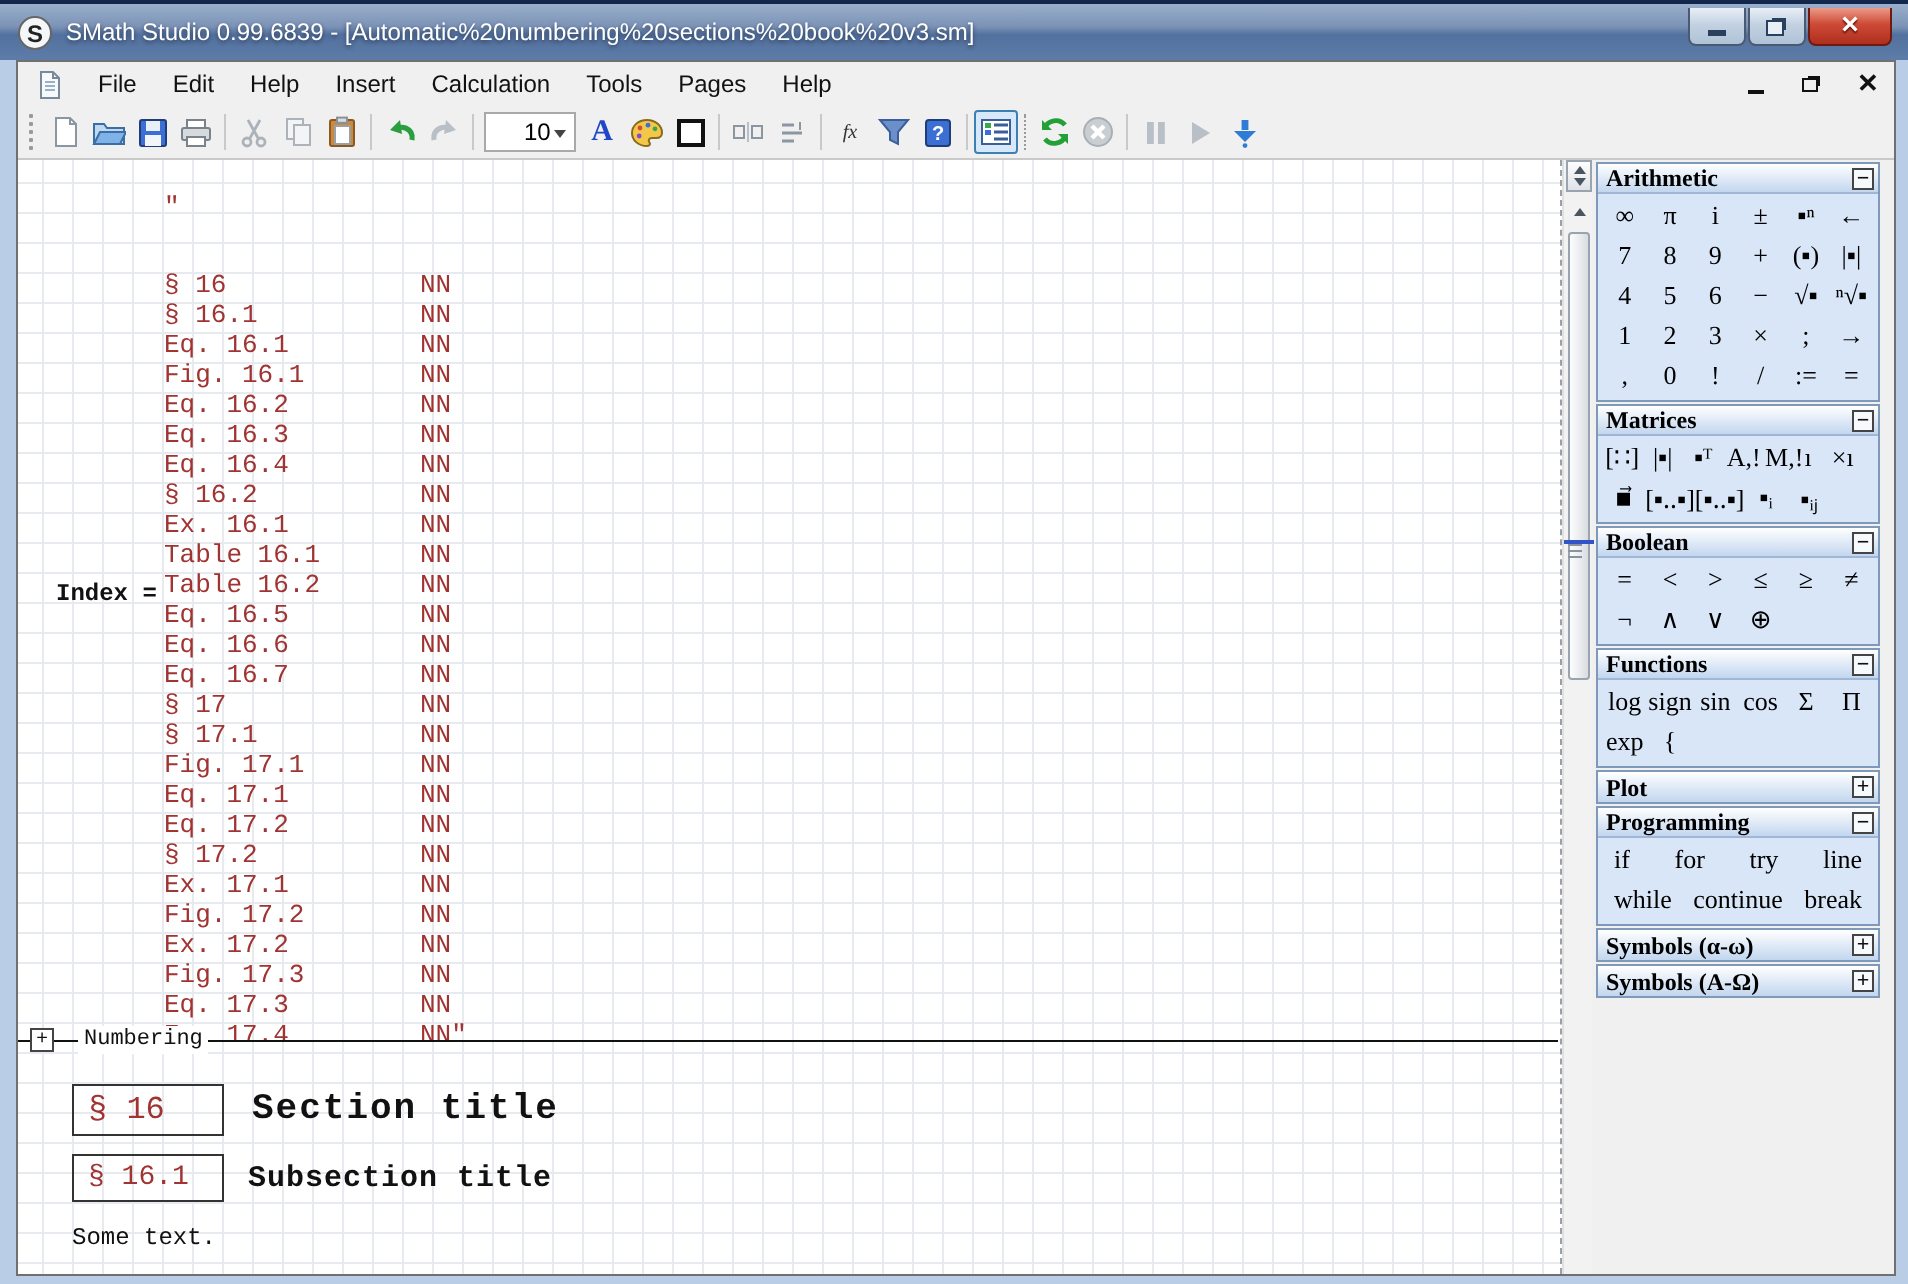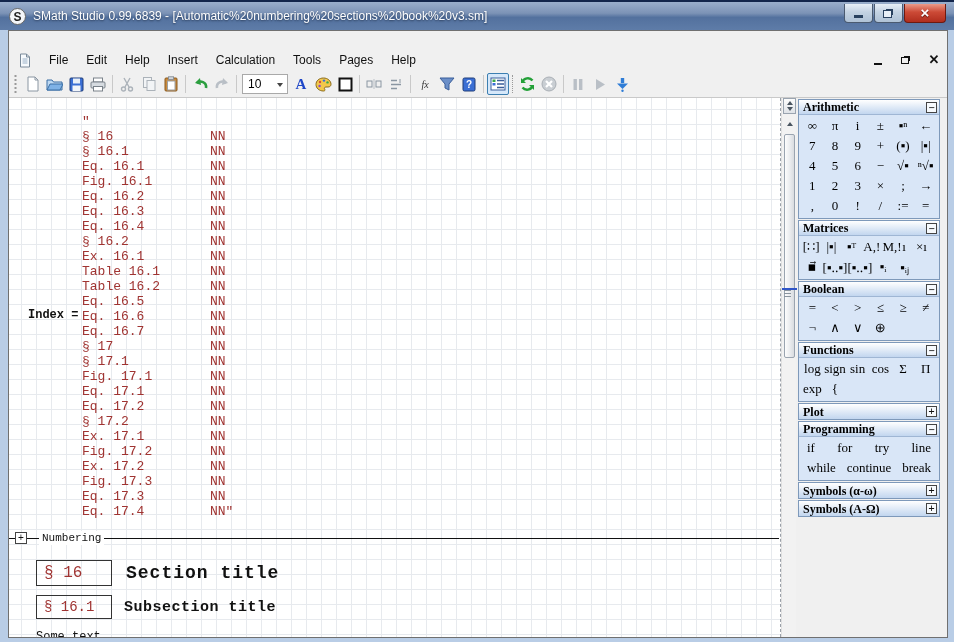--- a/index.html
+++ b/index.html
@@ -21,56 +21,56 @@
   .win-btn.close { width:42px; background:linear-gradient(180deg,#EC9A88,#CC4A36 45%,#B02E1E); border-color:#6E1A10; }
   .glyph-min { width:9px; height:3px; background:#29415F; margin-top:6px; }
   .glyph-restore { width:9px; height:8px; border:1px solid #29415F; background:#E8EFF7; box-shadow:2px -2px 0 -1px #29415F; margin-left:-2px; margin-top:2px; }
   .glyph-close { color:#fff; font-size:15px; font-weight:bold; line-height:14px; text-shadow:0 1px 1px #5A120A; }
 
   
   .app-body { position:absolute; top:30px; left:8px; right:6px; bottom:4px;
     background:#F0F0F0; border:1px solid #707070; display:flex; flex-direction:column; }
 
   
-  .menubar { height:22px; background:#F0F0F0; display:flex; align-items:center; font-size:12px; color:#111; position:relative;margin-top:18px; }
+  .menubar { height:22px; background:#F0F0F0; display:flex; align-items:center; font-size:12px; color:#111; position:relative; }
   .doc-icon { margin:0 8px 0 9px; }
   .menu-items { display:flex; height:100%; align-items:center; }
   .menu-item { padding:3px 9px; cursor:default; }
   .mdi-buttons { position:absolute; right:6px; top:0; height:100%; display:flex; align-items:center; gap:14px; }
   .mdi-btn { color:#111; display:flex; align-items:center; justify-content:center; width:14px; height:14px; }
   .mdi-min { width:8px; height:2px; background:#111; margin-top:7px; }
   .mdi-restore { width:8px; height:7px; border:1px solid #111; box-shadow:2px -2px 0 -1px #111; margin-left:-2px; }
   .mdi-close { font-size:13px; font-weight:bold; line-height:12px; }
 
   
   .toolbar { height:27px; background:#F0F0F0; border-bottom:1px solid #C9C9C9; display:flex; align-items:center; padding-left:4px; }
   .tb-grip { width:5px; height:18px; margin-right:3px;
     background-image:radial-gradient(circle, #9A9A9A 1px, transparent 1.2px); background-size:4px 4px; background-position:center; }
   .tb-btn { width:22px; height:22px; display:flex; align-items:center; justify-content:center; border:1px solid transparent; border-radius:2px; cursor:default; }
   .tb-btn.highlight { border:1px solid #3C7FB1; background:#D6E8FA; }
   .tb-sep { width:1px; height:18px; background:#C9C9C9; margin:0 3px; }
   .tb-sep.dotted { background:none; border-left:1px dotted #9A9A9A; }
-  .fontsize-combo { width:46px; height:20px; background:#fff; border:1px solid #A9A9A9; display:flex; align-items:center; font-size:12px; padding-left:5px; margin:0 2px; position:relative; }
+  .fontsize-combo { width:46px; height:20px; background:#fff; border:1px solid #A9A9A9; display:flex; align-items:center; font-size:12px; padding-left:19px; margin:0 2px; position:relative; }
   .fontsize-combo .arrow { position:absolute; right:4px; top:8px; width:0; height:0; border-left:3px solid transparent; border-right:3px solid transparent; border-top:4px solid #444; }
   .fx-label { font-family:"Liberation Serif", serif; font-style:italic; font-size:10px; color:#333; }
   .fontcolor-label { color:#1F47C8; font-weight:bold; font-size:15px; font-family:"Liberation Serif", serif; }
 
   
   .content { flex:1; display:flex; min-height:0; }
 
   
   .canvas { position:relative; width:772px; background:#fff;
     background-image:linear-gradient(#E7EAEE 1px, transparent 1px), linear-gradient(90deg,#E7EAEE 1px, transparent 1px);
     background-size:15px 15px; background-position:-3px -4px;
     border-right:1px dashed #9AA0A8; font-family:"Liberation Mono", monospace; overflow:hidden; }
   .index-label { position:absolute; left:19px; top:210px; font-size:12px; font-weight:bold; color:#111; white-space:pre; }
   .entries { position:absolute; left:73px; top:16px; color:#A03432; }
   .canvas-row { height:15px; line-height:15px; font-size:13px; white-space:pre; }
   .canvas-row .lbl { display:inline-block; width:128px; }
-  .canvas-row .val { display:inline-block; }
+  .canvas-row .val { display:inline-block;margin-top:24px; }
 
   .region-sep { position:absolute; left:0; top:440px; width:770px; height:1px; background:#111; }
   .region-toggle { position:absolute; left:6px; top:434px; width:12px; height:12px; background:#fff; border:1px solid #444;
     font-size:10px; line-height:10px; text-align:center; color:#111; font-family:"Liberation Sans", sans-serif; }
   .region-label { position:absolute; left:30px; top:433px; background:#fff; padding:0 3px; font-size:11px; color:#111; line-height:14px; }
 
   .sec-box { position:absolute; border:1px solid #333; color:#A03432; display:flex; align-items:center; padding-left:7px; background:rgba(255,255,255,0.0); }
   .sec-box.s1 { left:27px; top:462px; width:76px; height:26px; font-size:16px; }
   .sec-box.s2 { left:27px; top:497px; width:76px; height:24px; font-size:14px; }
   .sec-title { position:absolute; color:#111; font-weight:bold; white-space:pre; }

